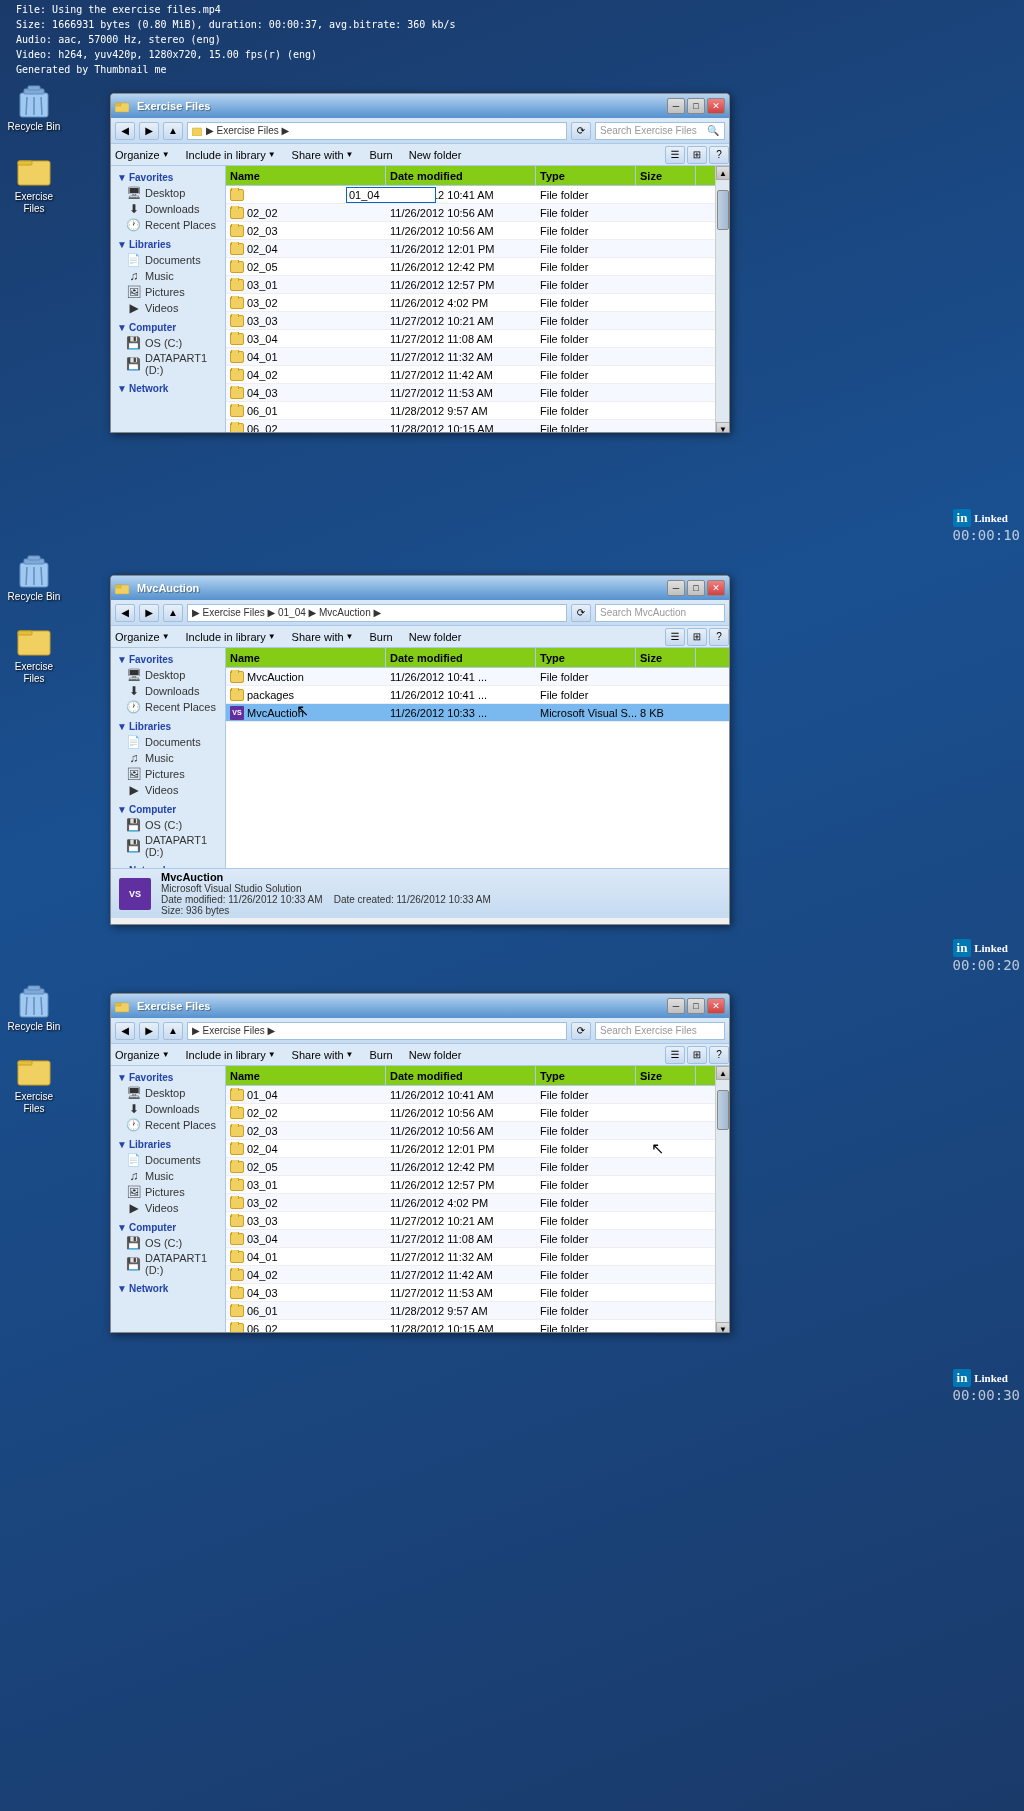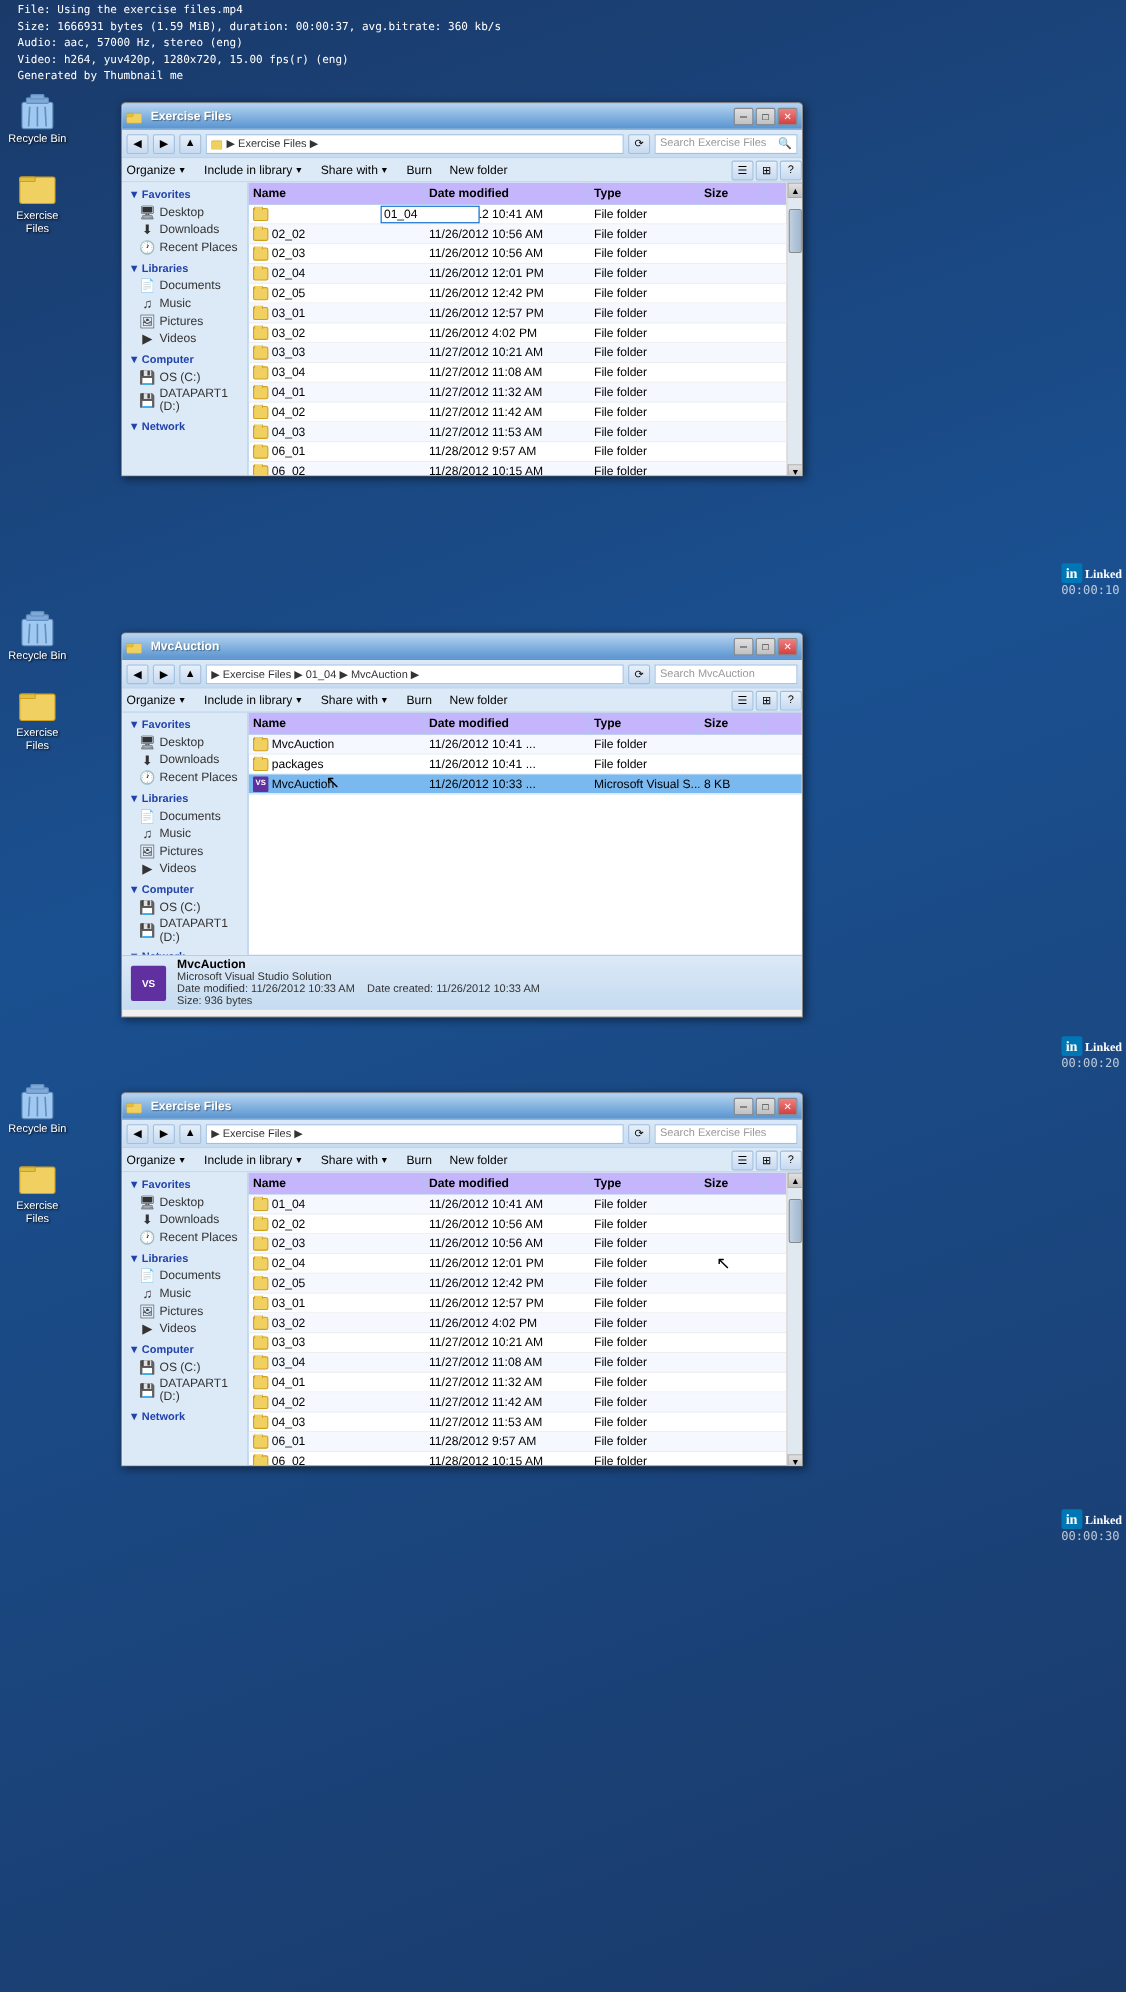--- a/index.html
+++ b/index.html
@@ -207,21 +207,21 @@
     }
 
     
     .file-list {
       flex: 1;
       overflow: hidden;
     }
     .file-list-header {
       display: grid;
       grid-template-columns: 160px 150px 100px 60px;
-      background: #c4b5fd;
+      background: #84cc16;
       border-bottom: 1px solid #adc8e8;
       height: 20px;
       font-size: 11px;
       font-weight: bold;
     }
     .file-list-header > div {
       padding: 2px 4px;
       border-right: 1px solid #adc8e8;
       display: flex;
       align-items: center;
@@ -300,21 +300,21 @@
     
     .linkedin-mark {
       position: absolute;
       right: 4px;
       color: rgba(255,255,255,0.7);
       font-size: 11px;
       font-weight: bold;
       font-family: serif;
     }
     .linkedin-mark .time {
-      font-size: 11px;
+      font-size: 14px;
       font-weight: normal;
       font-family: monospace;
     }
 
     
     .rename-box {
       background: #fff;
       border: 1px solid #0066cc;
       font-size: 11px;
       padding: 0 2px;
@@ -362,21 +362,21 @@
       flex-shrink: 0;
     }
     .detail-text { font-size: 10px; color: #333; }
     .detail-name { font-weight: bold; font-size: 11px; }
   </style>
 </head>
 <body>
 
 <div class="info-bar">
   <div>File: Using the exercise files.mp4</div>
-  <div>Size: 1666931 bytes (1.59 MiB), duration: 00:00:37, avg.bitrate: 360 kb/s</div>
+  <div>Size: 1666931 bytes (0.80 MiB), duration: 00:00:37, avg.bitrate: 360 kb/s</div>
   <div>Audio: aac, 57000 Hz, stereo (eng)</div>
   <div>Video: h264, yuv420p, 1280x720, 15.00 fps(r) (eng)</div>
   <div>Generated by Thumbnail me</div>
 </div>
 
 <div style="position: absolute; top: 83px; left: 0; width: 1024px; height: 470px; overflow: hidden;">
 
   <div class="desktop-icon" style="left:4px; top:0;">
     <div class="icon-img">
       <svg width="36" height="36" viewBox="0 0 36 36">

